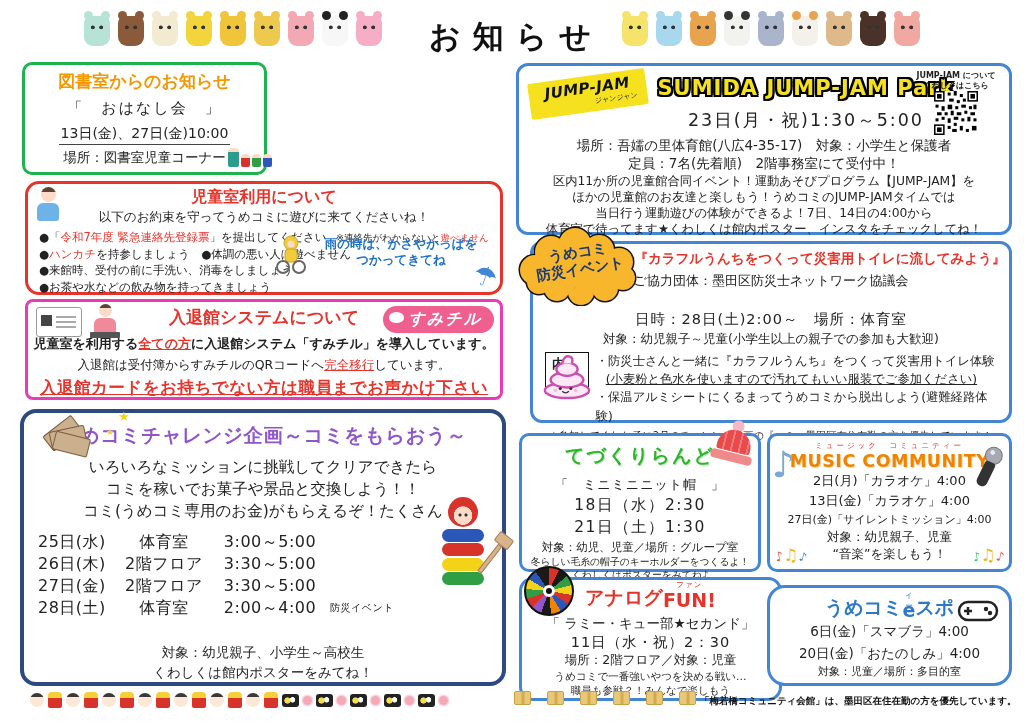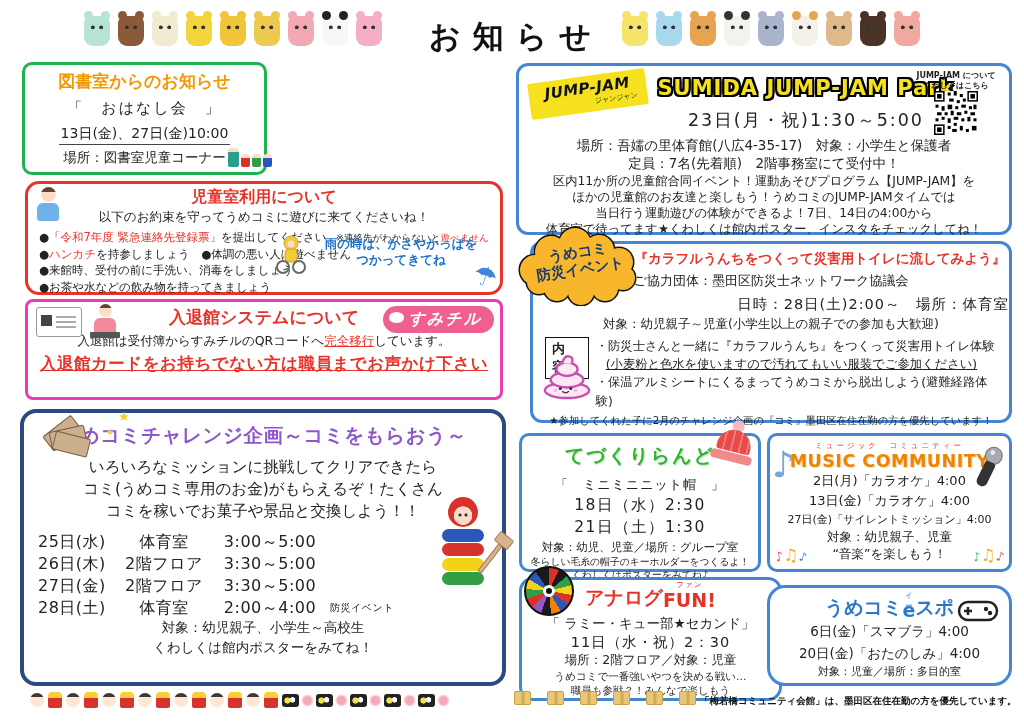--- a/index.html
+++ b/index.html
@@ -77,21 +77,21 @@
   
   .challenge{left:20px;top:409px;width:486px;height:277px;border:4px solid var(--navy-border,#2c4a80);border-radius:16px;padding-top:9px;}
   .chal-title{text-align:center;color:var(--purple,#8f56cc);font-weight:bold;font-size:19.5px;letter-spacing:0.5px;}
   .chal-desc{text-align:center;font-size:15.5px;line-height:1.42;margin-top:7px;}
   .schedule{margin:9px 0 0 14px;font-size:16px;letter-spacing:0.5px;}
   .s-row{display:flex;line-height:1.38;}
   .s-date{width:80px;}
   .s-place{width:92px;text-align:center;}
   .s-time{width:120px;text-align:center;}
   .s-note{font-size:10px;align-self:center;white-space:nowrap;}
-  .chal-target{text-align:center;font-size:13.5px;margin-top:0;}
+  .chal-target{text-align:center;font-size:13.5px;margin-top:25px;}
   .chal-footer{text-align:center;font-size:13.5px;margin-top:2px;}
   .money{position:absolute;left:16px;top:8px;width:52px;height:42px;}
   .money i{position:absolute;left:12px;top:10px;width:36px;height:19px;background:#cbb08e;border:1.5px solid #7a5c3e;border-radius:2px;transform-origin:10% 90%;}
   .money i:nth-child(1){transform:rotate(-38deg);}
   .money i:nth-child(2){transform:rotate(-12deg);}
   .money i:nth-child(3){transform:rotate(14deg);}
   .sparkle{position:absolute;color:#f5d21a;font-size:13px;}
   .sp1{left:94px;top:-4px;}
   .sp2{left:82px;top:14px;font-size:9px;}
   .daruma{position:absolute;right:16px;top:84px;width:46px;}
@@ -121,21 +121,21 @@
   .jj-body{position:absolute;left:0;top:108px;width:100%;text-align:center;font-size:12.3px;line-height:1.3;}
 
   
   .bousai{left:530px;top:241px;width:482px;height:182px;border:3px solid var(--blue-border,#4486d4);border-radius:12px;padding-top:6px;}
   .badge{position:absolute;left:-20px;top:-18px;width:132px;height:80px;}
   .badge svg{position:absolute;left:0;top:0;}
   .badge-text{position:absolute;left:0;top:18px;width:132px;text-align:center;transform:rotate(-9deg);
     color:#1a3a6e;font-weight:bold;font-size:14.5px;line-height:1.15;}
   .bou-title{margin-left:100px;width:374px;text-align:center;color:var(--red,#e8332a);font-weight:bold;font-size:13.5px;}
   .bou-org{text-align:center;font-size:13px;margin-top:4px;}
-  .bou-dt{text-align:right;font-size:14.5px;margin-top:5px;letter-spacing:1px;}
+  .bou-dt{text-align:center;font-size:14.5px;margin-top:20px;letter-spacing:1px;}
   .bou-target{text-align:center;font-size:12.5px;margin-top:2px;}
   .bou-content{display:flex;margin:4px 8px 0 12px;}
   .bou-label{border:1.5px solid #111;font-weight:bold;font-size:13px;padding:2px 6px;align-self:flex-start;letter-spacing:2px;}
   .bou-items{margin-left:7px;font-size:12.3px;line-height:1.48;}
   .bou-item2{text-decoration:underline;margin-left:10px;}
   .bou-note{text-align:center;font-size:10.3px;margin-top:4px;}
   .poop{position:absolute;left:8px;bottom:20px;}
 
   
   .smallbox{border:3px solid var(--blue-border,#4486d4);text-align:center;}
@@ -278,37 +278,38 @@
 
   <section class="box entry">
     <span class="card"></span>
     <span class="recept">
         <i class="r-h"></i>
         <i class="r-b"></i>
         <i class="r-d"></i>
       </span>
     <div class="entry-title">入退館システムについて</div>
     <span class="sumichiru">すみチル</span>
+    <div class="entry-l1"><span>児童室を利用する</span><span class="u-red">全ての方</span><span>に入退館システム「すみチル」を導入しています。</span></div>
     <div class="entry-l2"><span>入退館は受付簿からすみチルのQRコードへ</span><span class="u-red">完全移行</span><span>しています。</span></div>
     <div class="entry-l3">入退館カードをお持ちでない方は職員までお声かけ下さい</div>
   </section>
 
   <section class="box challenge">
     <span class="money">
         <i></i>
         <i></i>
         <i></i>
       </span>
     <span class="sparkle sp1">★</span>
     <span class="sparkle sp2">★</span>
     <div class="chal-title">うめコミチャレンジ企画～コミをもらおう～</div>
     <div class="chal-desc">
       <div>いろいろなミッションに挑戦してクリアできたら</div>
+      <div>コミを稼いでお菓子や景品と交換しよう！！</div>
       <div>コミ(うめコミ専用のお金)がもらえるぞ！たくさん</div>
-      <div>コミを稼いでお菓子や景品と交換しよう！！</div>
     </div>
     <div class="schedule">
       <div class="s-row">
           <span class="s-date">25日(水)</span>
           <span class="s-place">体育室</span>
           <span class="s-time">3:00～5:00</span>
           <span class="s-note"></span>
         </div>
       <div class="s-row">
           <span class="s-date">26日(木)</span>

